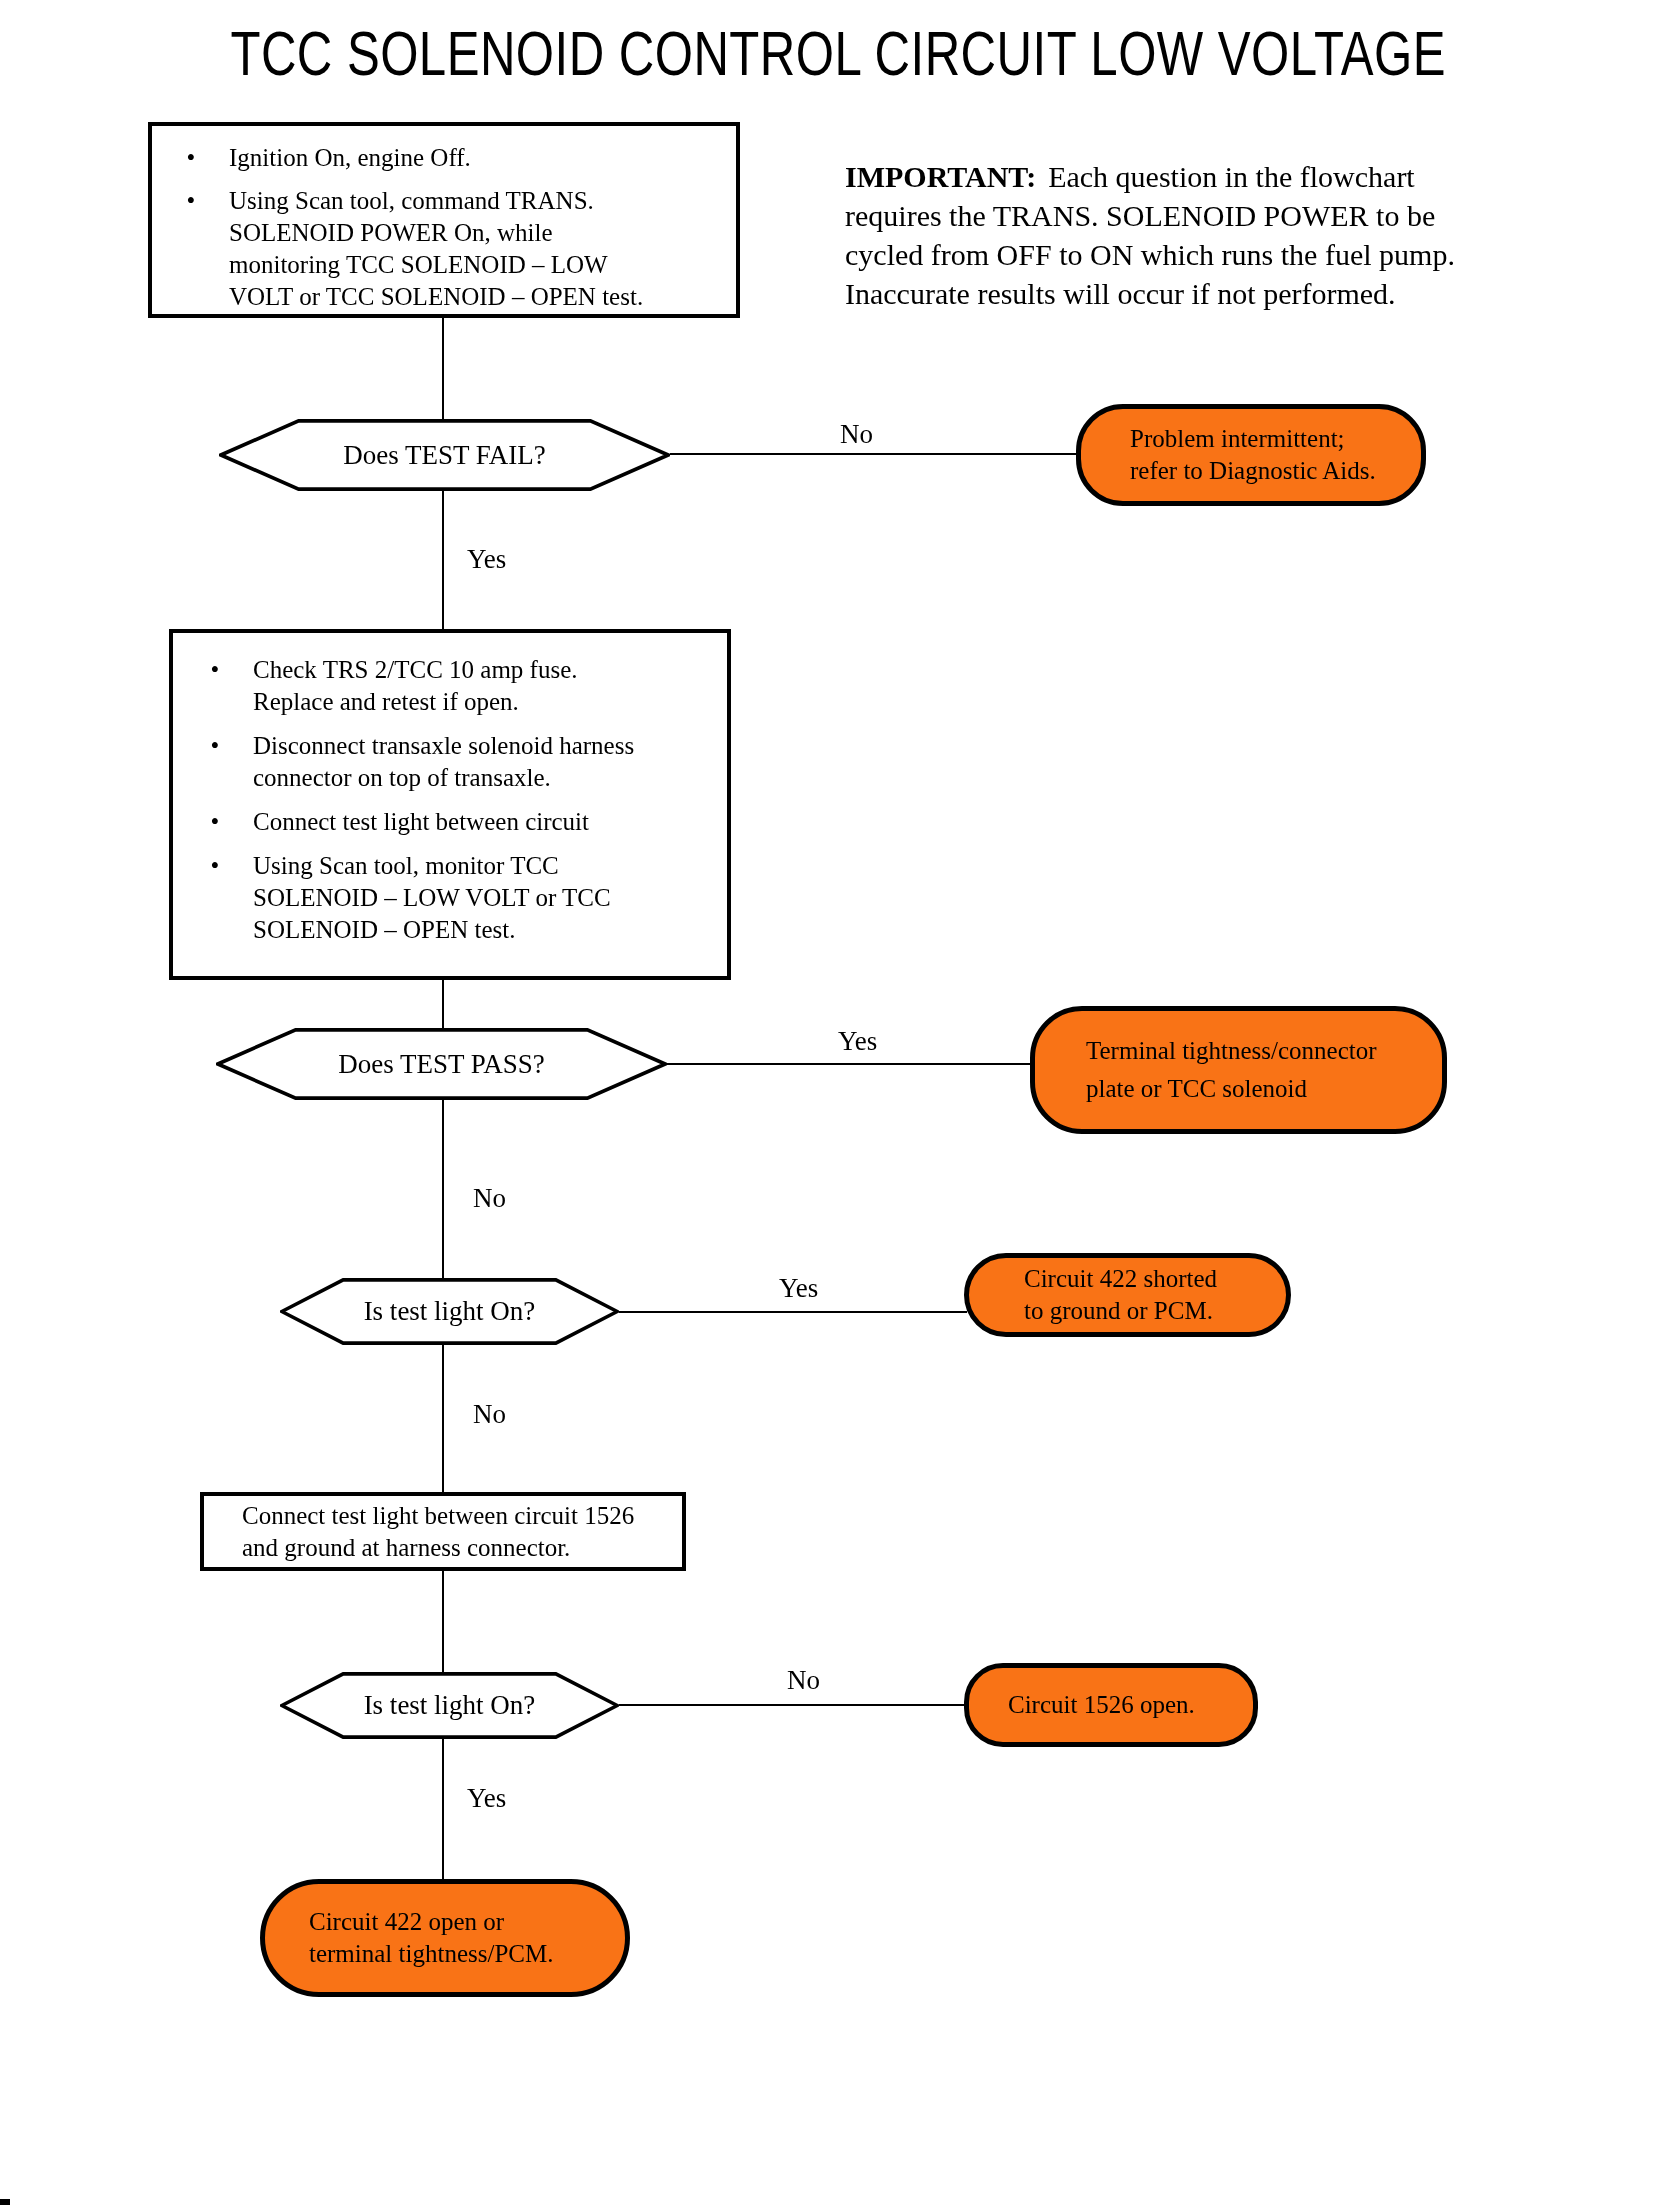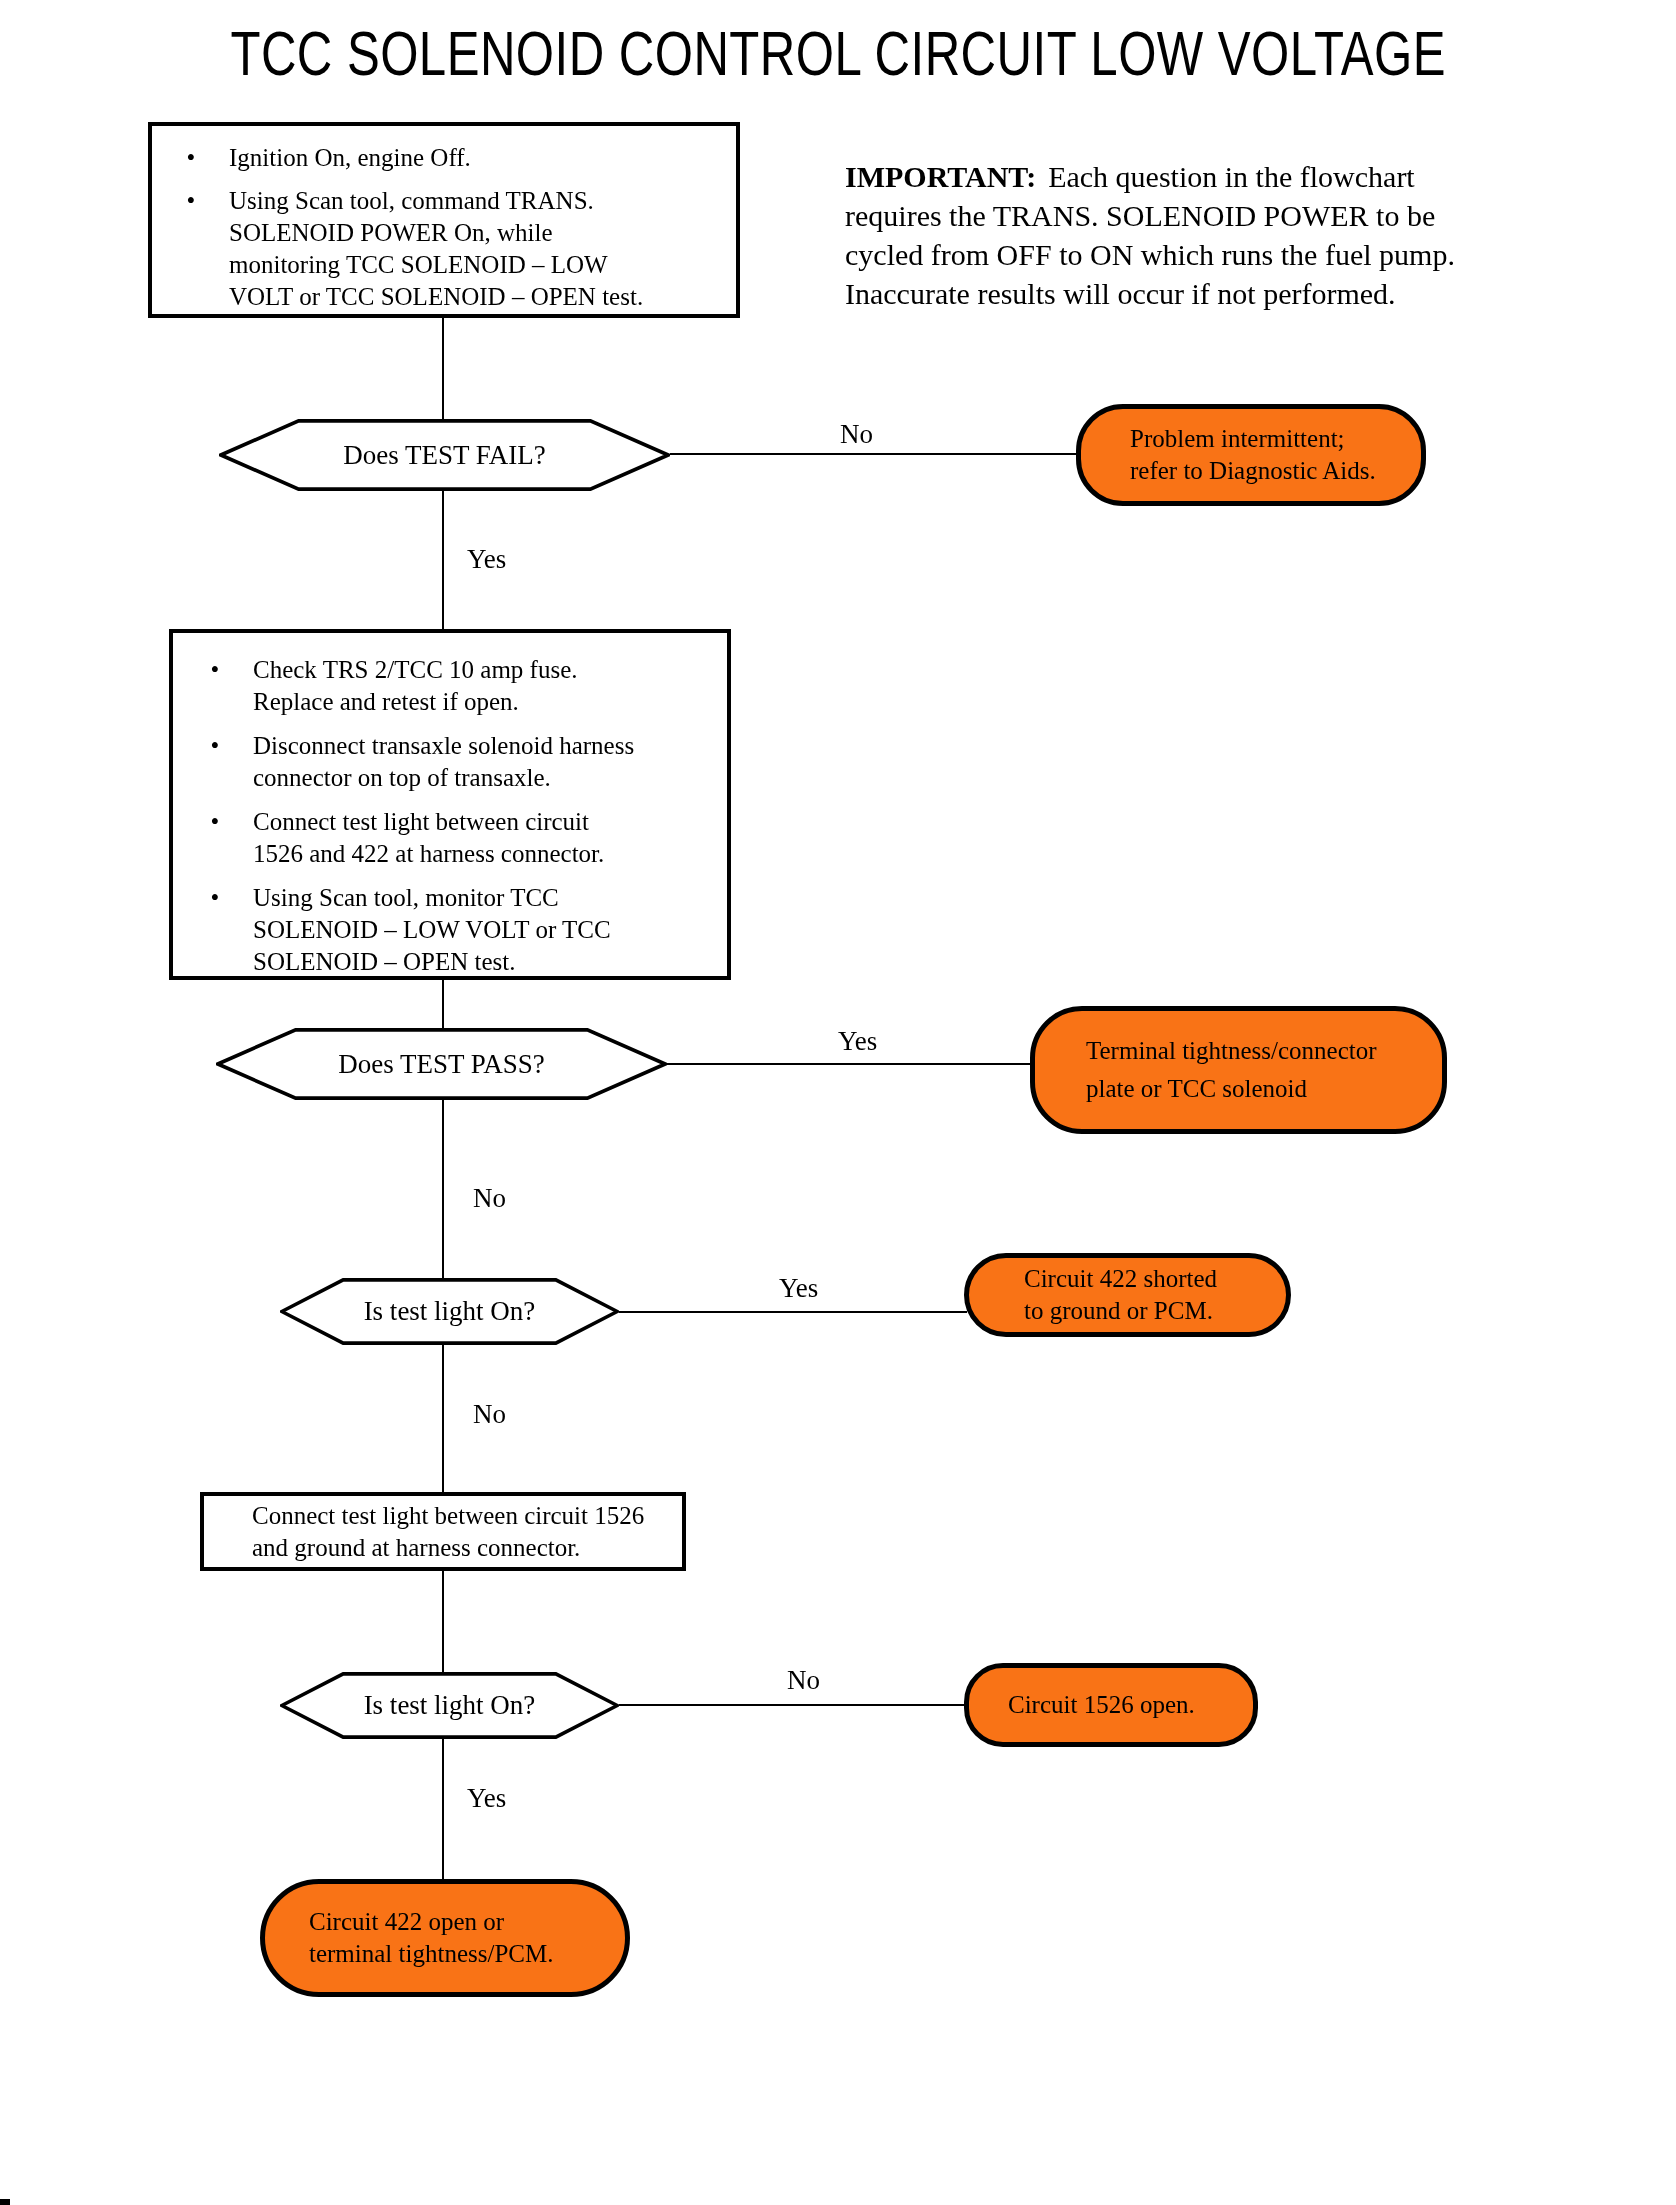--- a/index.html
+++ b/index.html
@@ -26,21 +26,21 @@
   .hex svg{position:absolute;left:0;top:0;width:100%;height:100%;display:block;}
   .hex-label{position:absolute;left:0;top:0;right:0;bottom:0;display:flex;
         align-items:center;justify-content:center;font-size:27px;text-align:right;}
 
   .terminal{position:absolute;box-sizing:border-box;border:5.5px solid #000;background:#f97316;
         display:flex;flex-direction:column;justify-content:center;
         font-size:25px;line-height:32px;}
 
   .proc{position:absolute;box-sizing:border-box;border:4.9px solid #000;background:#fff;
         display:flex;flex-direction:column;justify-content:center;
-        font-size:25px;line-height:32px;padding-left:48px;}
+        font-size:25px;line-height:32px;padding-left:38px;}
 
   .line{position:absolute;background:#000;}
   .edge-label{position:absolute;font-size:27px;line-height:27px;}
   .speck{position:absolute;left:0;top:2199px;width:9.7px;height:6px;background:#000;}
 </style>
 </head>
 <body>
 
 <div class="page">
 
@@ -106,21 +106,20 @@
       <span class="bullet-marker">•</span>
       <div>
         <div class="tline">Disconnect transaxle solenoid harness</div>
         <div class="tline">connector on top of transaxle.</div>
       </div>
     </div>
     <div class="bullet-item">
       <span class="bullet-marker">•</span>
       <div>
         <div class="tline">Connect test light between circuit</div>
-        <div class="tline">1526 and 422 at harness connector.</div>
       </div>
     </div>
     <div class="bullet-item">
       <span class="bullet-marker">•</span>
       <div>
         <div class="tline">Using Scan tool, monitor TCC</div>
         <div class="tline">SOLENOID – LOW VOLT or TCC</div>
         <div class="tline">SOLENOID – OPEN test.</div>
       </div>
     </div>

